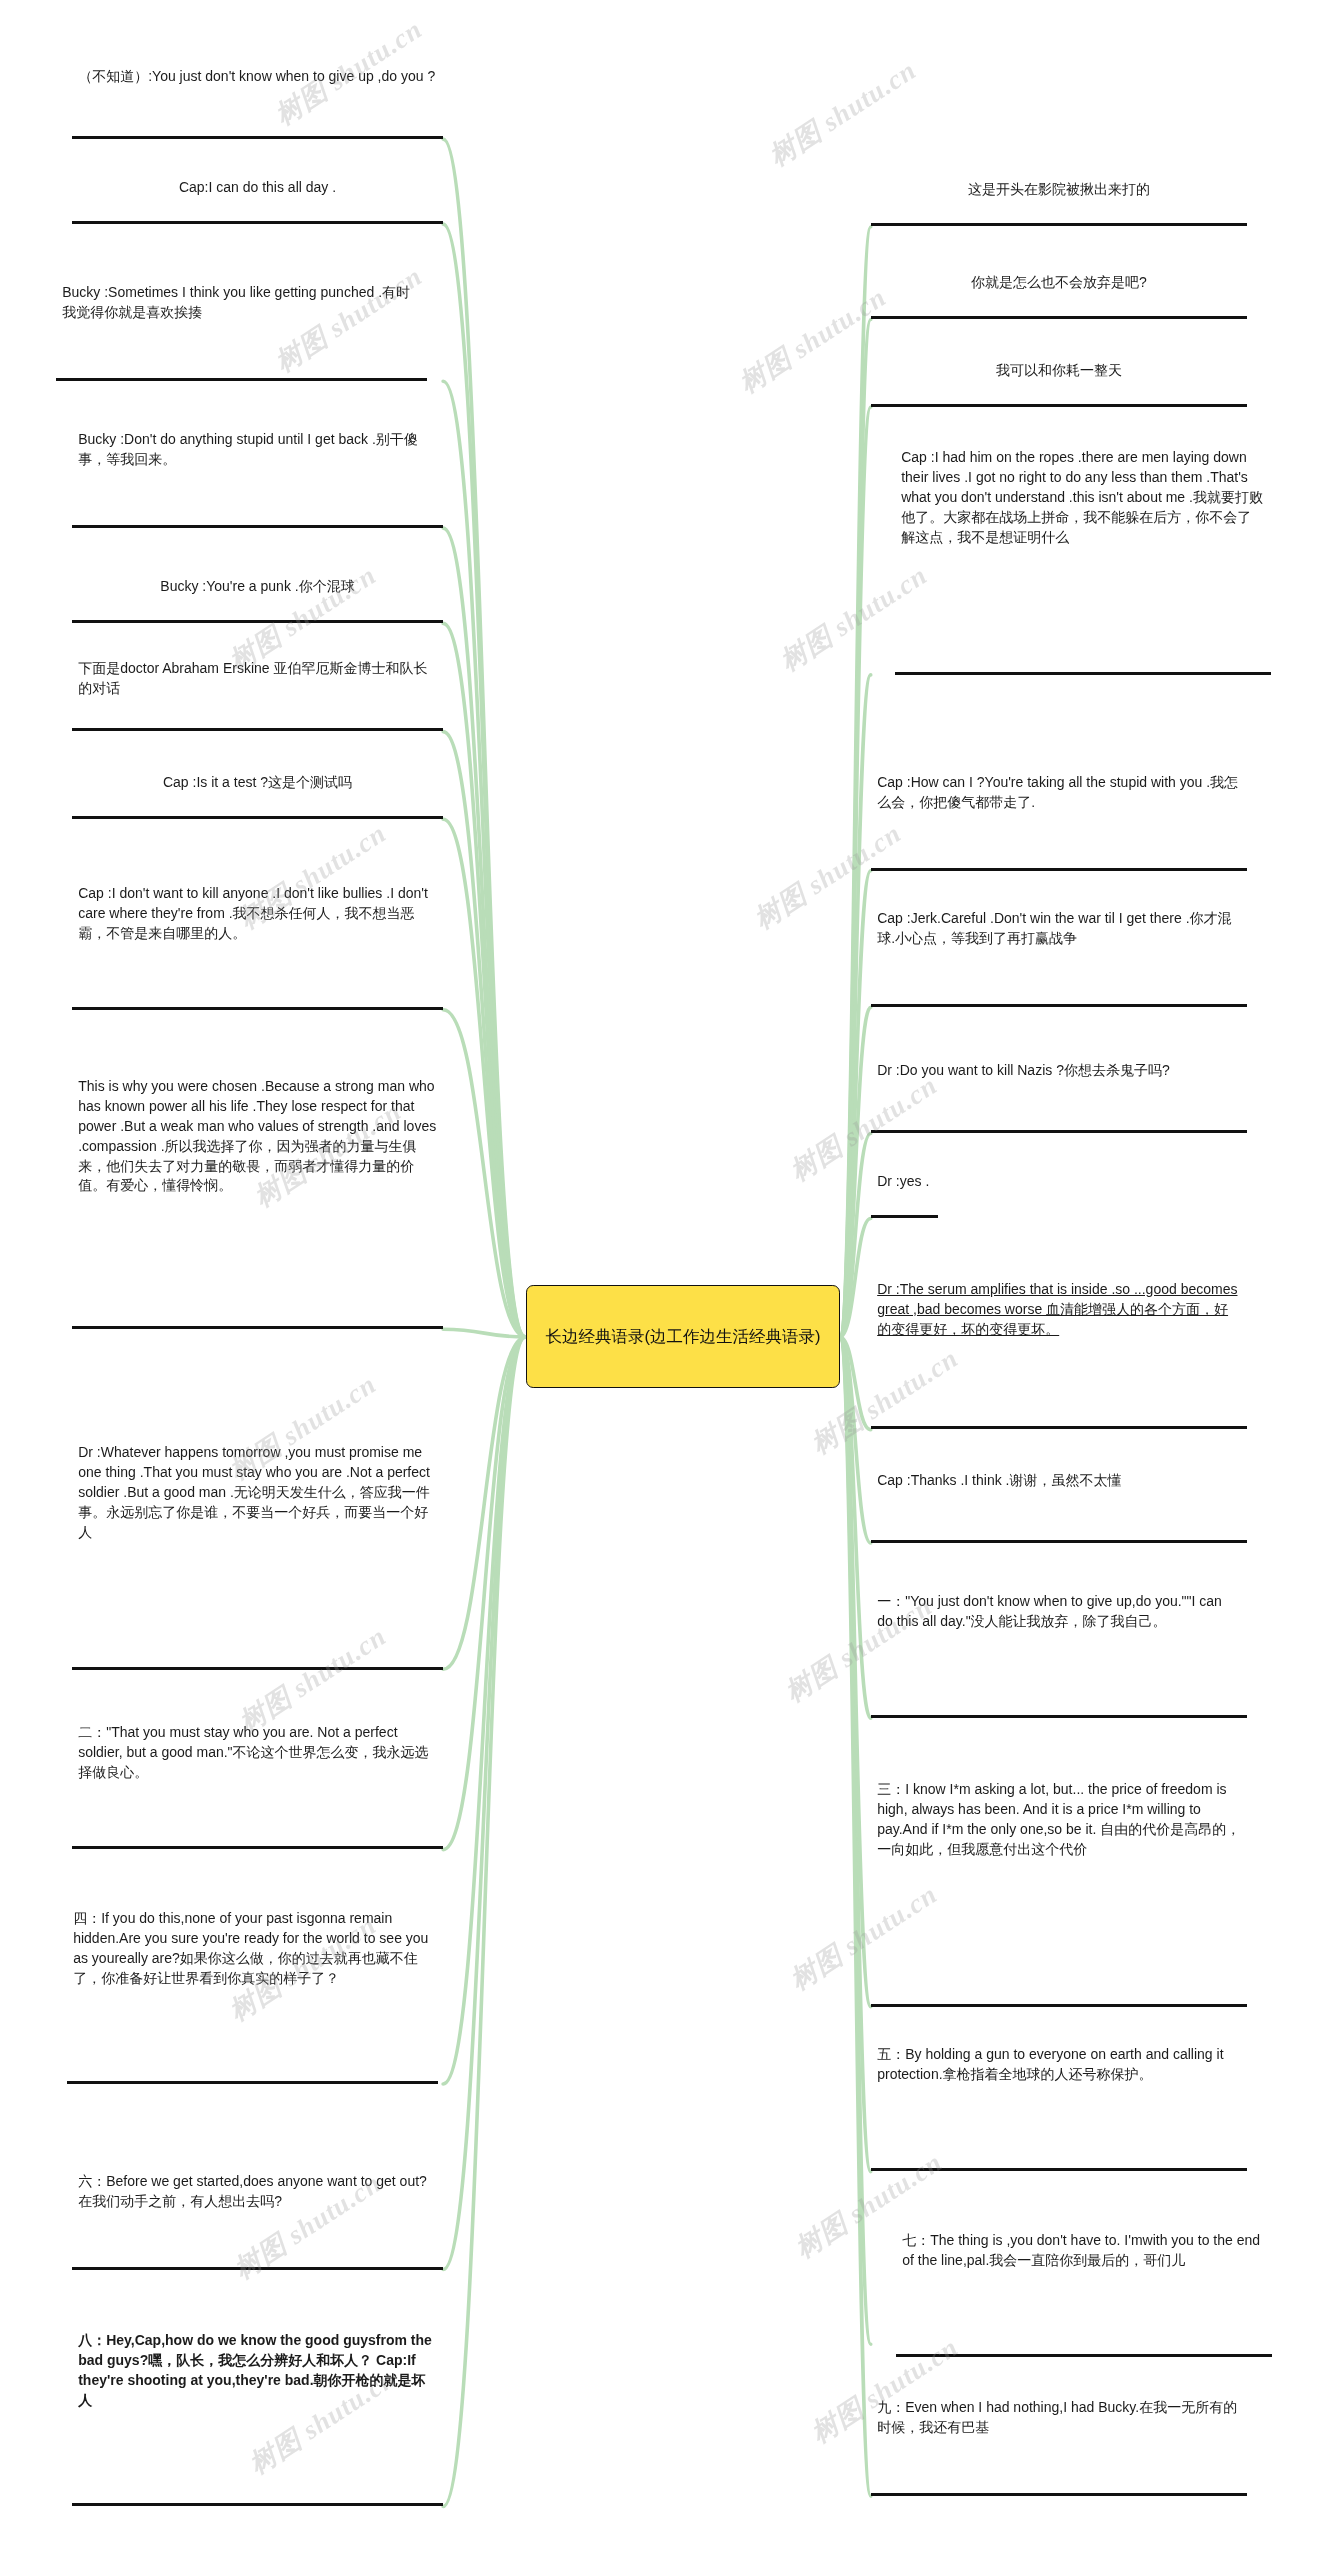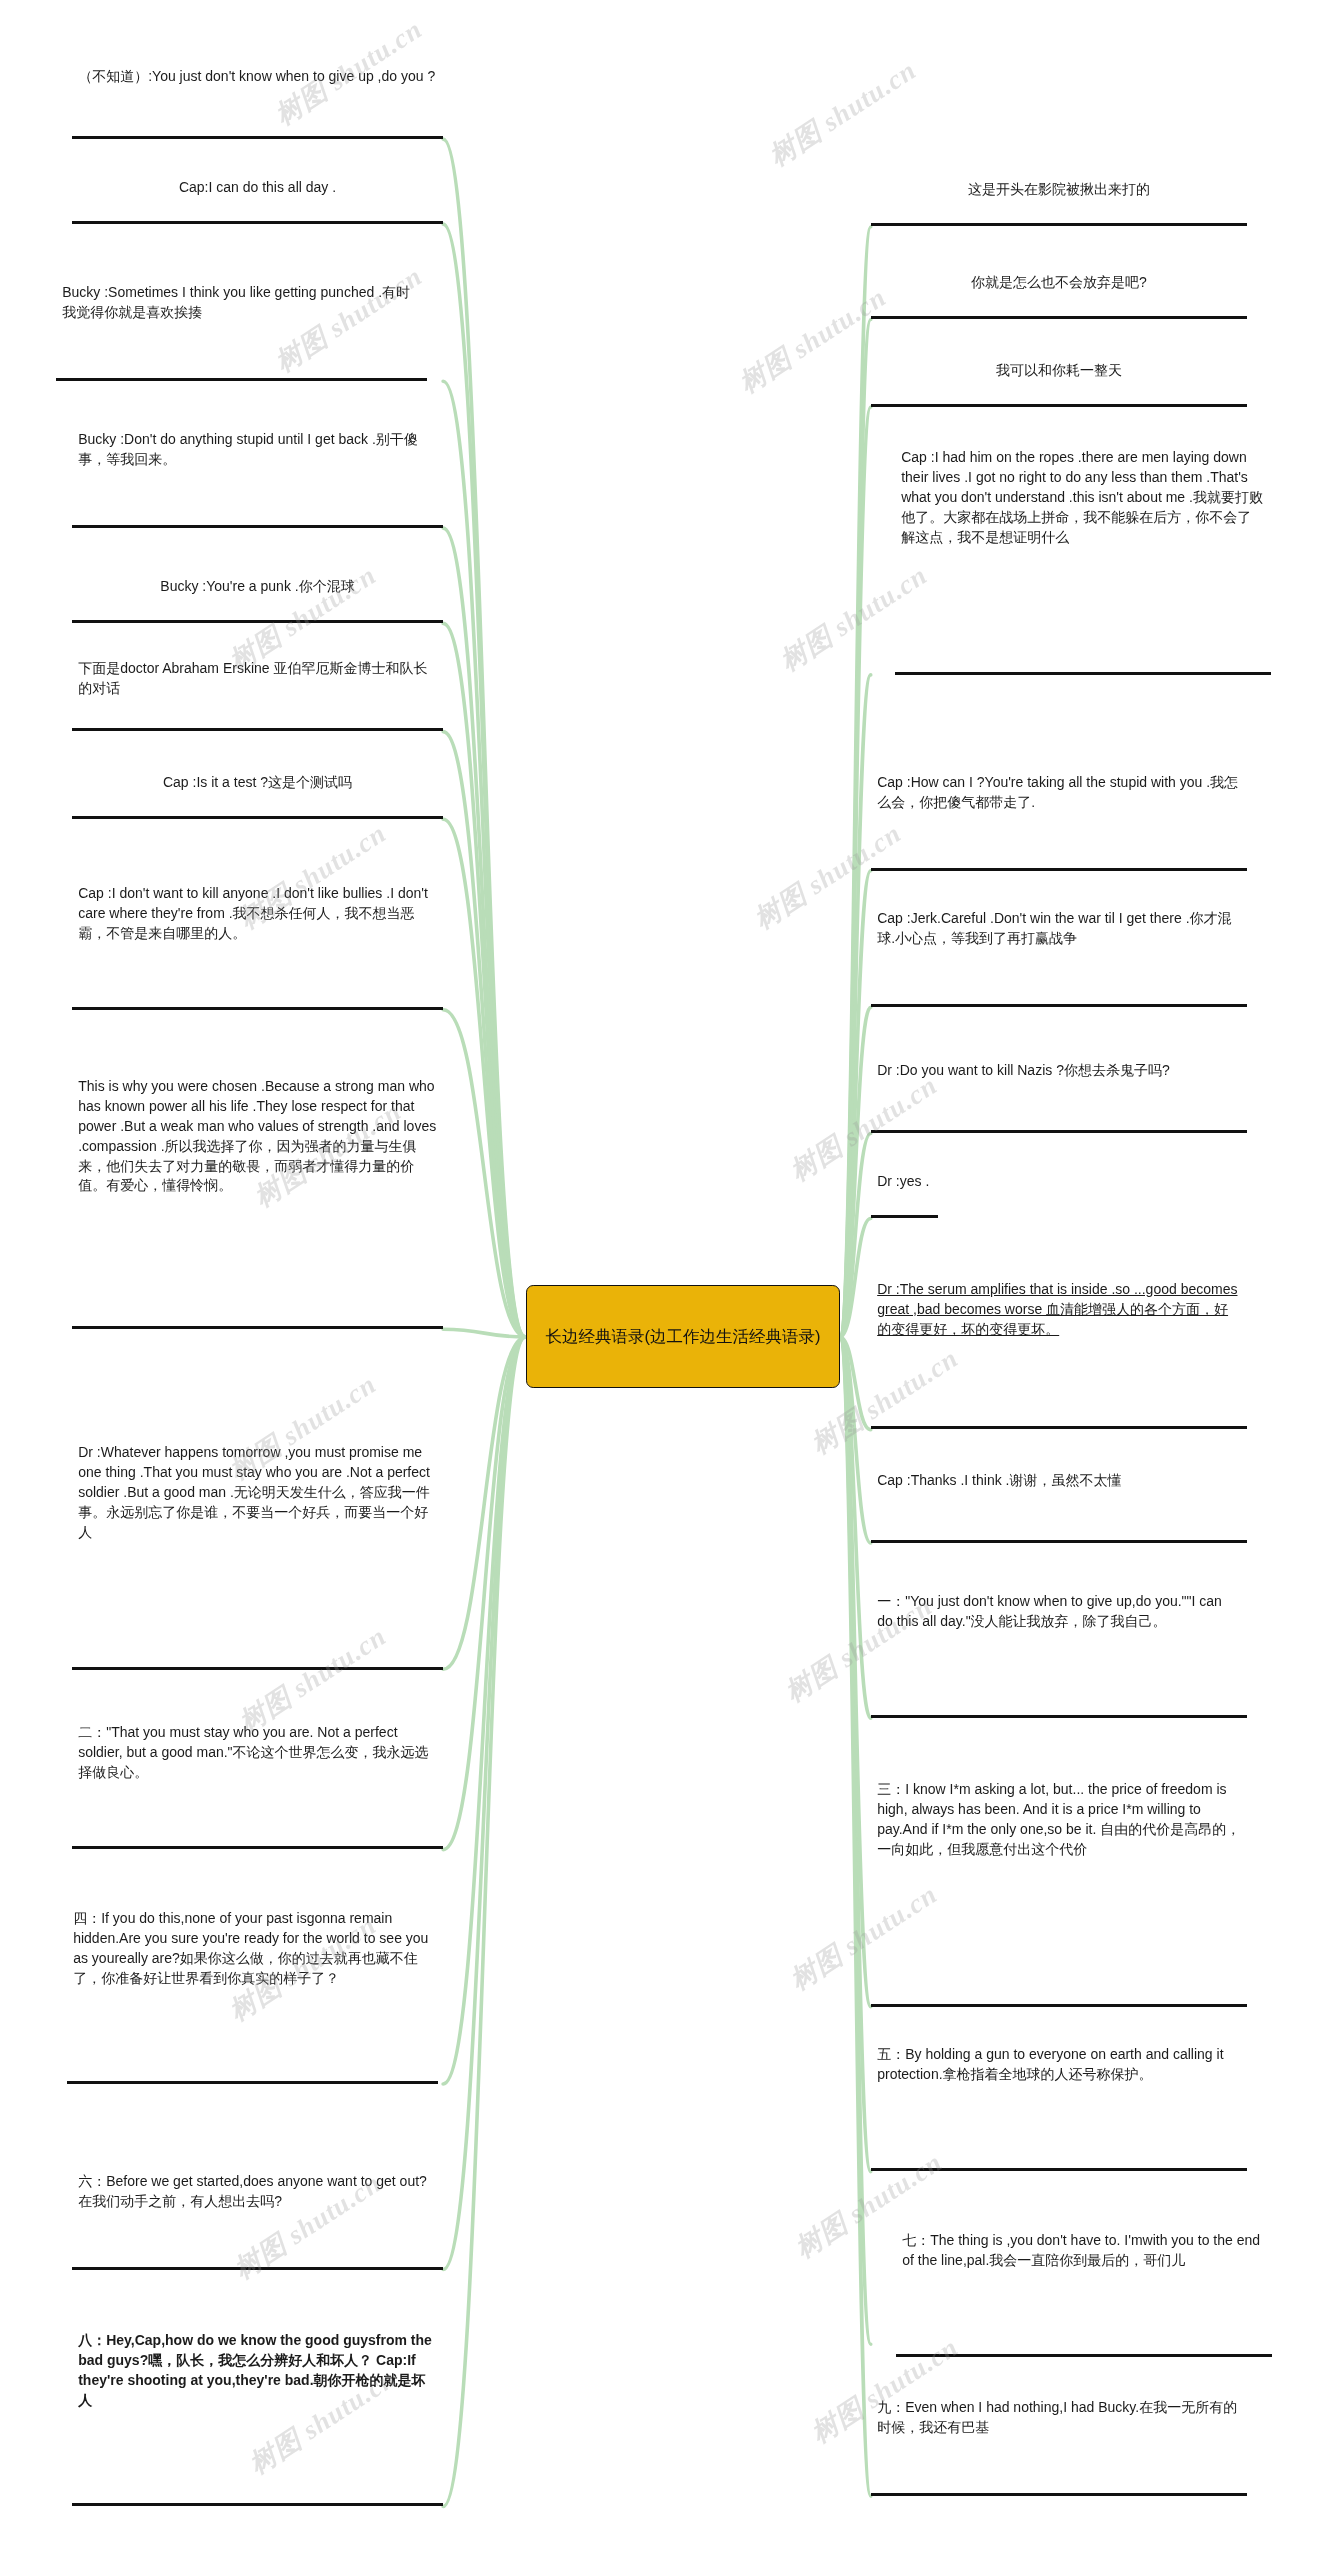--- a/index.html
+++ b/index.html
@@ -58,21 +58,21 @@
   .node.center-al{ text-align:center; }
   .node .txt{ display:block; }
 
   
   #root-node{
     position:absolute;
     z-index:4;
     box-sizing:border-box;
     border:1.5px solid #111111;
     border-radius:7.2px;
-    background:#eab308;
+    background:#fde047;
     display:flex;
     align-items:center;
     justify-content:center;
     text-align:center;
     font-size:16.5px;
     line-height:1.5;
     padding:7.2px 9.3px;
     color:#111111;
   }
 </style>

